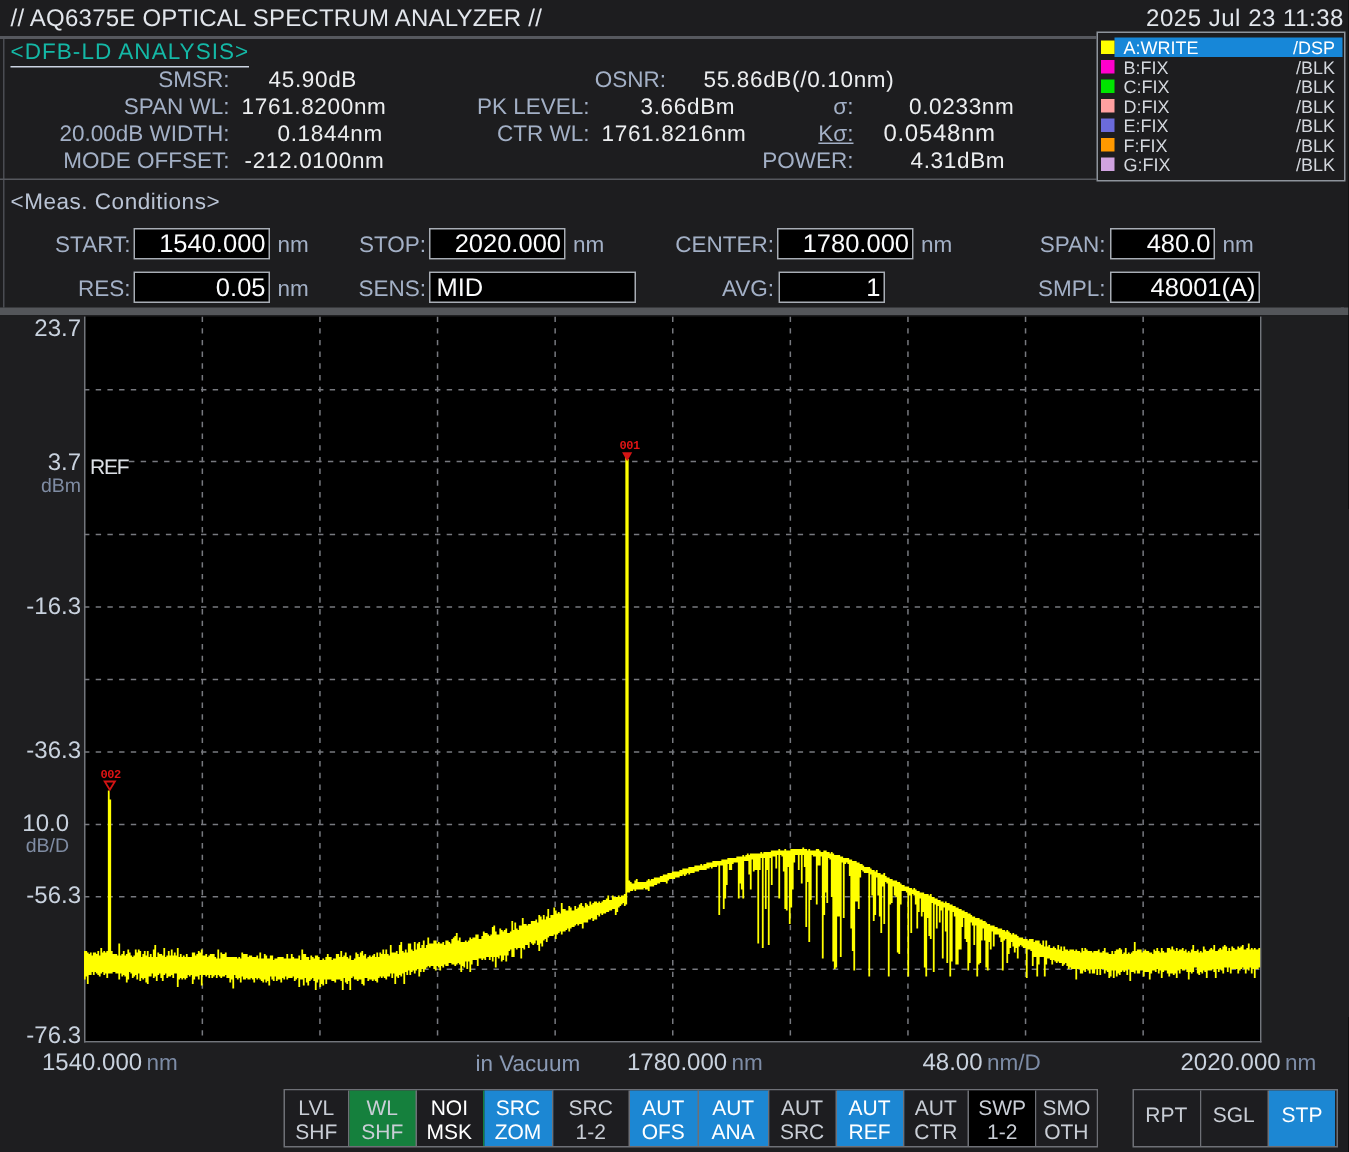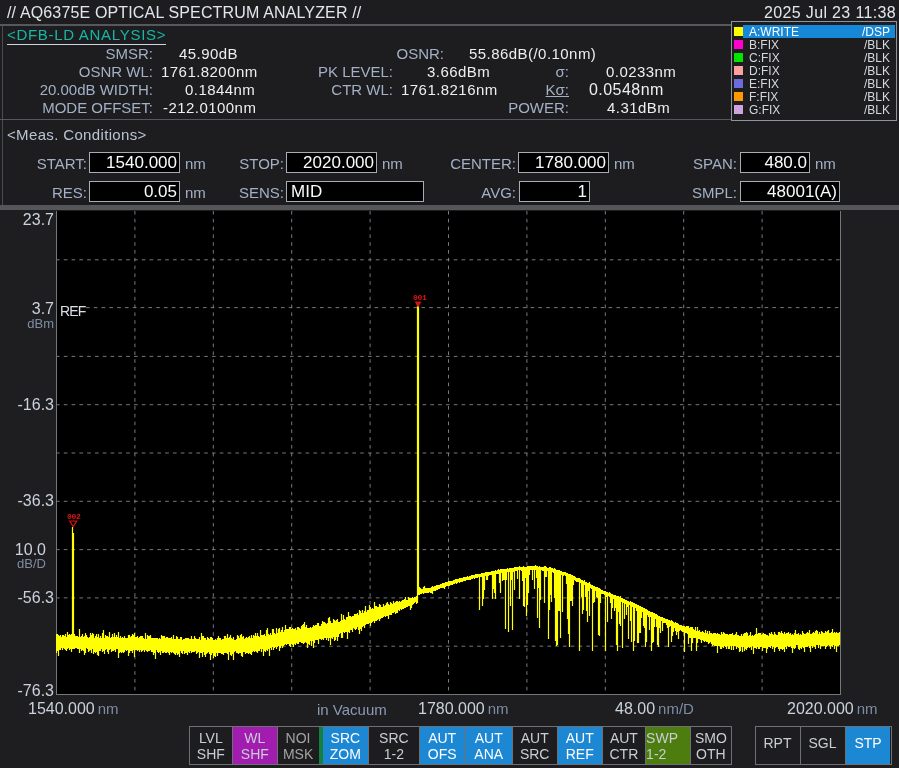--- a/index.html
+++ b/index.html
@@ -24,21 +24,21 @@
 <div class="abs panel" style="left:0;top:0;width:899px;height:26px;"></div>
 <div class="abs" style="left:7px;top:4px;font-size:16px;color:#e2e6ec;letter-spacing:0.15px;">// AQ6375E OPTICAL SPECTRUM ANALYZER //</div>
 <div class="abs" style="left:0;top:4px;width:896px;text-align:right;font-size:16px;color:#e2e6ec;letter-spacing:0.35px;">2025 Jul 23 11:38</div>
 <div class="abs" style="left:0;top:24px;width:731px;height:2px;background:#56585e;"></div>
 
 <div class="abs panel" style="left:0;top:26px;width:899px;height:94px;"></div>
 <div class="abs" style="left:2px;top:26px;width:1px;height:94px;background:#4a4c52;"></div>
 <div class="abs" style="left:7px;top:26px;font-size:15px;color:#14b8a6;border-bottom:1px solid #ccd4e2;padding-bottom:1px;letter-spacing:0.7px;">&lt;DFB-LD ANALYSIS&gt;</div>
 
 <div class="num lbl" style="left:0;top:45px;width:153px;font-size:15px;">SMSR:</div>
-<div class="num lbl" style="left:0;top:63px;width:153px;font-size:15px;">OSNR WL:</div>
+<div class="num lbl" style="left:0;top:63px;width:153px;font-size:15px;">SPAN WL:</div>
 <div class="num lbl" style="left:0;top:81px;width:153px;font-size:15px;">20.00dB WIDTH:</div>
 <div class="num lbl" style="left:0;top:99px;width:153px;font-size:15px;">MODE OFFSET:</div>
 <div class="abs val" style="left:179px;top:45px;font-size:15px;">45.90dB</div>
 <div class="abs val" style="left:161px;top:63px;font-size:15px;">1761.8200nm</div>
 <div class="abs val" style="left:185px;top:81px;font-size:15px;">0.1844nm</div>
 <div class="abs val" style="left:163px;top:99px;font-size:15px;">-212.0100nm</div>
 <div class="num lbl" style="left:0;top:45px;width:444px;font-size:15px;">OSNR:</div>
 <div class="num lbl" style="left:0;top:63px;width:393px;font-size:15px;">PK LEVEL:</div>
 <div class="num lbl" style="left:0;top:81px;width:393px;font-size:15px;">CTR WL:</div>
 <div class="abs val" style="left:469px;top:45px;font-size:15px;">55.86dB(/0.10nm)</div>
@@ -148,29 +148,29 @@
 <div class="num ax" style="left:0;top:682px;width:54px;">-76.3</div>
 
 <div class="abs ax" style="left:28px;top:700px;">1540.000<span class="axu2"> nm</span></div>
 <div class="abs" style="left:317px;top:701px;font-size:15px;color:#8a9ab5;">in Vacuum</div>
 <div class="abs ax" style="left:418px;top:700px;">1780.000<span class="axu2"> nm</span></div>
 <div class="abs ax" style="left:615px;top:700px;">48.00<span class="axu2"> nm/D</span></div>
 <div class="abs ax" style="left:787px;top:700px;">2020.000<span class="axu2"> nm</span></div>
 
 <div class="abs" style="left:188.5px;top:726px;width:543.2px;height:39px;border:1px solid #6e7076;box-sizing:border-box;display:flex;">
 <div style="width:43.80px;box-sizing:border-box;border-right:1px solid #6e7076;background:#1d1d20;color:#c9ced6;font-size:14px;text-align:center;line-height:16px;padding-top:3px;">LVL<br>SHF</div>
-<div style="width:44.60px;box-sizing:border-box;border-right:1px solid #6e7076;background:#a21caf;color:#c9ced6;font-size:14px;text-align:center;line-height:16px;padding-top:3px;">WL<br>SHF</div>
-<div style="width:45.10px;box-sizing:border-box;border-right:4px solid #15803d;background:#1d1d20;color:#a3a3a3;font-size:14px;text-align:center;line-height:16px;padding-top:3px;">NOI<br>MSK</div>
+<div style="width:44.60px;box-sizing:border-box;border-right:1px solid #6e7076;background:#15803d;color:#c9ced6;font-size:14px;text-align:center;line-height:16px;padding-top:3px;">WL<br>SHF</div>
+<div style="width:45.10px;box-sizing:border-box;border-right:1px solid #15803d;background:#1d1d20;color:#ffffff;font-size:14px;text-align:center;line-height:16px;padding-top:3px;">NOI<br>MSK</div>
 <div style="width:46.80px;box-sizing:border-box;border-right:1px solid #6e7076;background:#1c87d3;color:#ffffff;font-size:14px;text-align:center;line-height:16px;padding-top:3px;">SRC<br>ZOM</div>
 <div style="width:50.60px;box-sizing:border-box;border-right:1px solid #6e7076;background:#1d1d20;color:#c9ced6;font-size:14px;text-align:center;line-height:16px;padding-top:3px;">SRC<br>1-2</div>
 <div style="width:46.40px;box-sizing:border-box;border-right:1px solid #6e7076;background:#1c87d3;color:#ffffff;font-size:14px;text-align:center;line-height:16px;padding-top:3px;">AUT<br>OFS</div>
 <div style="width:47.10px;box-sizing:border-box;border-right:1px solid #6e7076;background:#1c87d3;color:#ffffff;font-size:14px;text-align:center;line-height:16px;padding-top:3px;">AUT<br>ANA</div>
 <div style="width:45.20px;box-sizing:border-box;border-right:1px solid #6e7076;background:#1d1d20;color:#c9ced6;font-size:14px;text-align:center;line-height:16px;padding-top:3px;">AUT<br>SRC</div>
 <div style="width:45.10px;box-sizing:border-box;border-right:1px solid #6e7076;background:#1c87d3;color:#ffffff;font-size:14px;text-align:center;line-height:16px;padding-top:3px;">AUT<br>REF</div>
 <div style="width:43.60px;box-sizing:border-box;border-right:1px solid #6e7076;background:#1d1d20;color:#c9ced6;font-size:14px;text-align:center;line-height:16px;padding-top:3px;">AUT<br>CTR</div>
-<div style="width:45.20px;box-sizing:border-box;border-right:1px solid #6e7076;background:#4d7c0f;color:#c9ced6;font-size:14px;line-height:16px;padding-top:3px;">SWP<br>1-2</div>
+<div style="width:45.20px;box-sizing:border-box;border-right:1px solid #6e7076;background:#000000;color:#c9ced6;font-size:14px;text-align:center;line-height:16px;padding-top:3px;">SWP<br>1-2</div>
 <div style="width:39.70px;box-sizing:border-box;background:#1d1d20;color:#c9ced6;font-size:14px;text-align:center;line-height:16px;padding-top:3px;">SMO<br>OTH</div>
 </div>
 <div class="abs" style="left:754.5px;top:726px;width:137px;height:39px;border:1px solid #6e7076;box-sizing:border-box;display:flex;">
 <div style="width:45.80px;box-sizing:border-box;border-right:1px solid #6e7076;background:#1d1d20;color:#c9ced6;font-size:14px;text-align:center;line-height:33px;">RPT</div>
 <div style="width:45.80px;box-sizing:border-box;border-right:1px solid #6e7076;background:#1d1d20;color:#c9ced6;font-size:14px;text-align:center;line-height:33px;">SGL</div>
 <div style="width:45.80px;box-sizing:border-box;background:#1c87d3;color:#ffffff;font-size:14px;text-align:center;line-height:33px;">STP</div>
 </div>
 
 </body></html>

